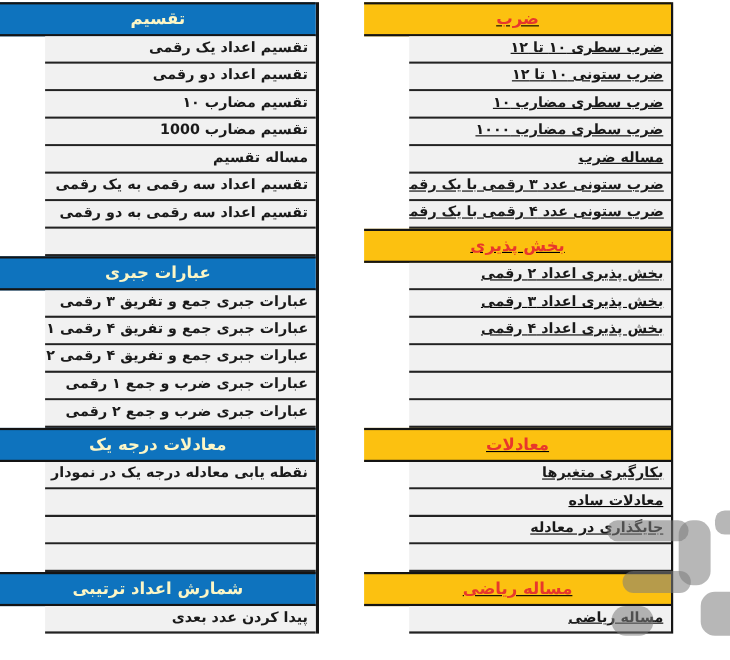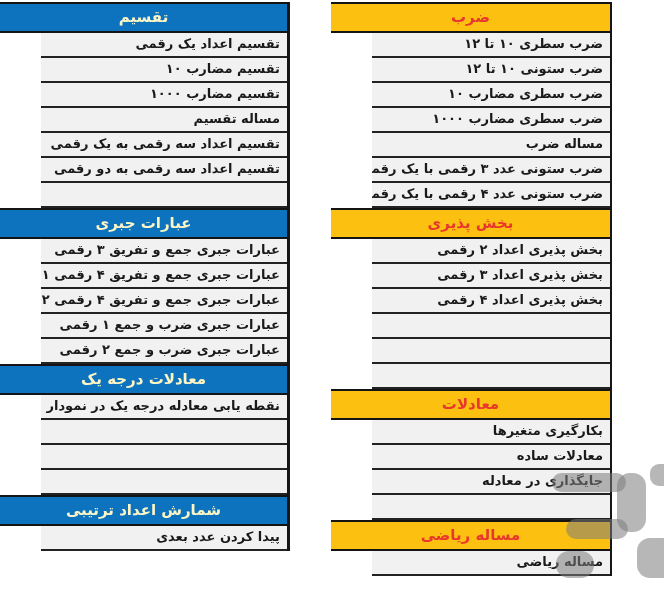--- a/index.html
+++ b/index.html
@@ -5,21 +5,21 @@
   html,body{margin:0;padding:0;background:#ffffff;}
   .page{
     position:relative;
     width:664px;height:600px;
     overflow:hidden;
     background:#ffffff;
     font-family:"DejaVu Sans","Liberation Sans",sans-serif;
   }
   .col{position:absolute;top:2px;box-sizing:border-box;}
   .col-left{left:0;width:290px;border-right:3px solid #161616;}
-  .col-right{left:331px;width:281px;border-right:2px solid #161616;}
+  .col-right{left:331px;width:281px;border-right:2px solid #161616;text-decoration:underline;}
   .sec-header{
     box-sizing:border-box;height:31px;
     border-top:2px solid #141414;border-bottom:2px solid #141414;
     direction:rtl;text-align:center;
     font-size:15px;font-weight:bold;line-height:26px;
     overflow:hidden;white-space:nowrap;
   }
   .hdr-gold{background:#FCC110;color:#E8372C;}
   .hdr-blue{background:#0E73BE;color:#FCF6C6;}
   .row{
@@ -68,22 +68,23 @@
     <div class="row">جایگذاری در معادله</div>
     <div class="row"></div>
 
     <div class="sec-header hdr-gold">مساله ریاضی</div>
     <div class="row">مساله ریاضی</div>
   </div>
 
   <div class="col col-left">
     <div class="sec-header hdr-blue">تقسیم</div>
     <div class="row">تقسیم اعداد یک رقمی</div>
+    <div class="row">تقسیم اعداد دو رقمی</div>
     <div class="row">تقسیم مضارب ۱۰</div>
-    <div class="row">تقسیم مضارب ۱۰۰۰</div>
+    <div class="row">تقسیم مضارب 1000</div>
     <div class="row">مساله تقسیم</div>
     <div class="row">تقسیم اعداد سه رقمی به یک رقمی</div>
     <div class="row">تقسیم اعداد سه رقمی به دو رقمی</div>
     <div class="row"></div>
 
     <div class="sec-header hdr-blue">عبارات جبری</div>
     <div class="row">عبارات جبری جمع و تفریق ۳ رقمی</div>
     <div class="row">عبارات جبری جمع و تفریق ۴ رقمی ۱</div>
     <div class="row">عبارات جبری جمع و تفریق ۴ رقمی ۲</div>
     <div class="row">عبارات جبری ضرب و جمع ۱ رقمی</div>

